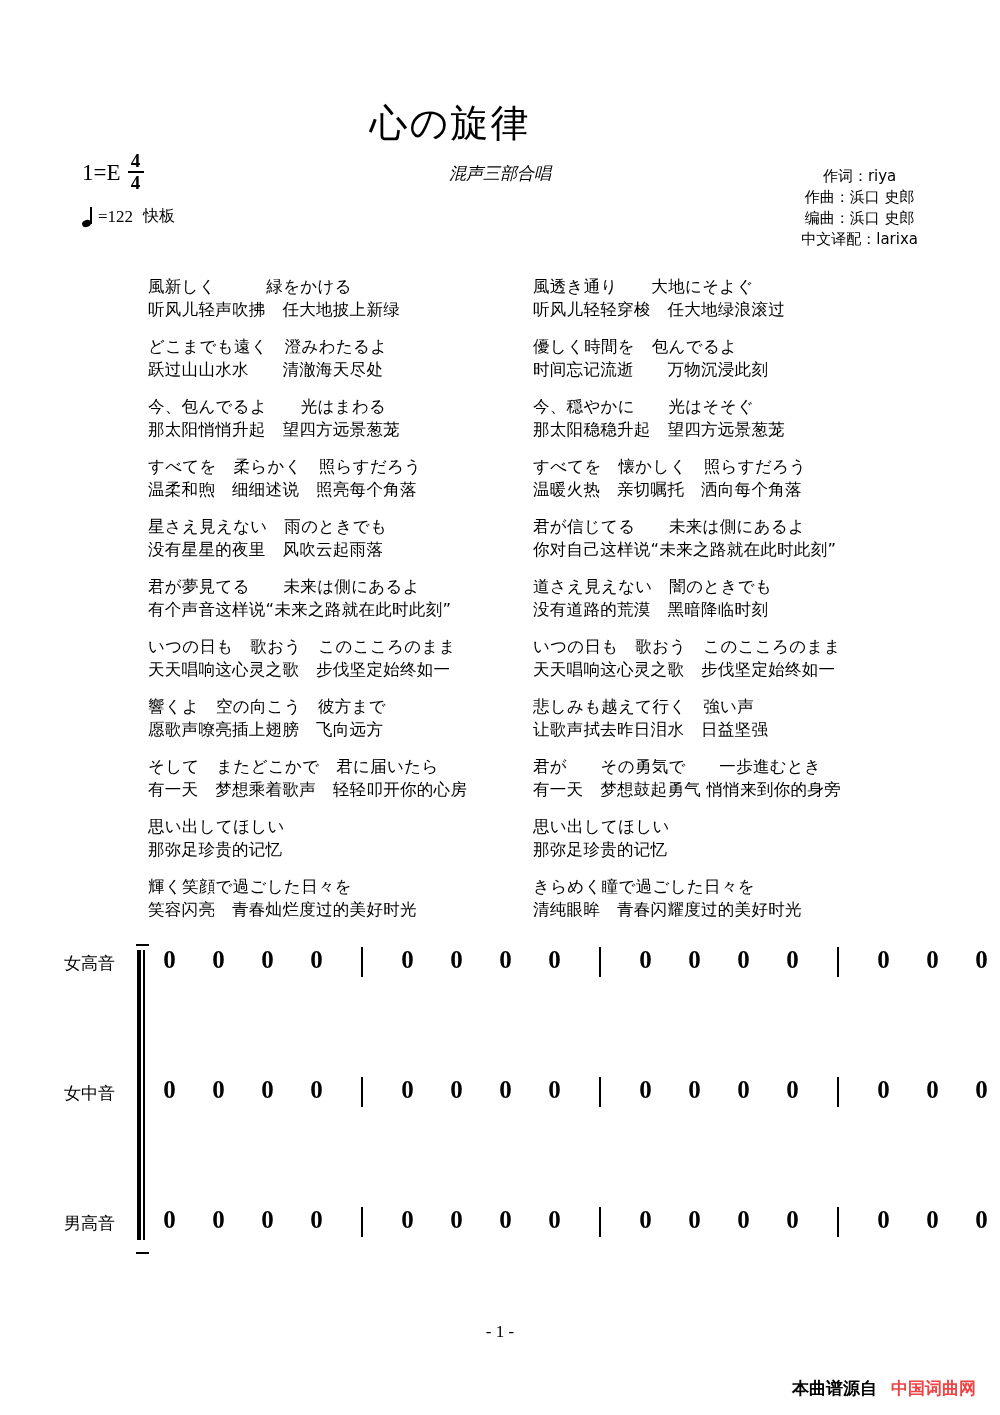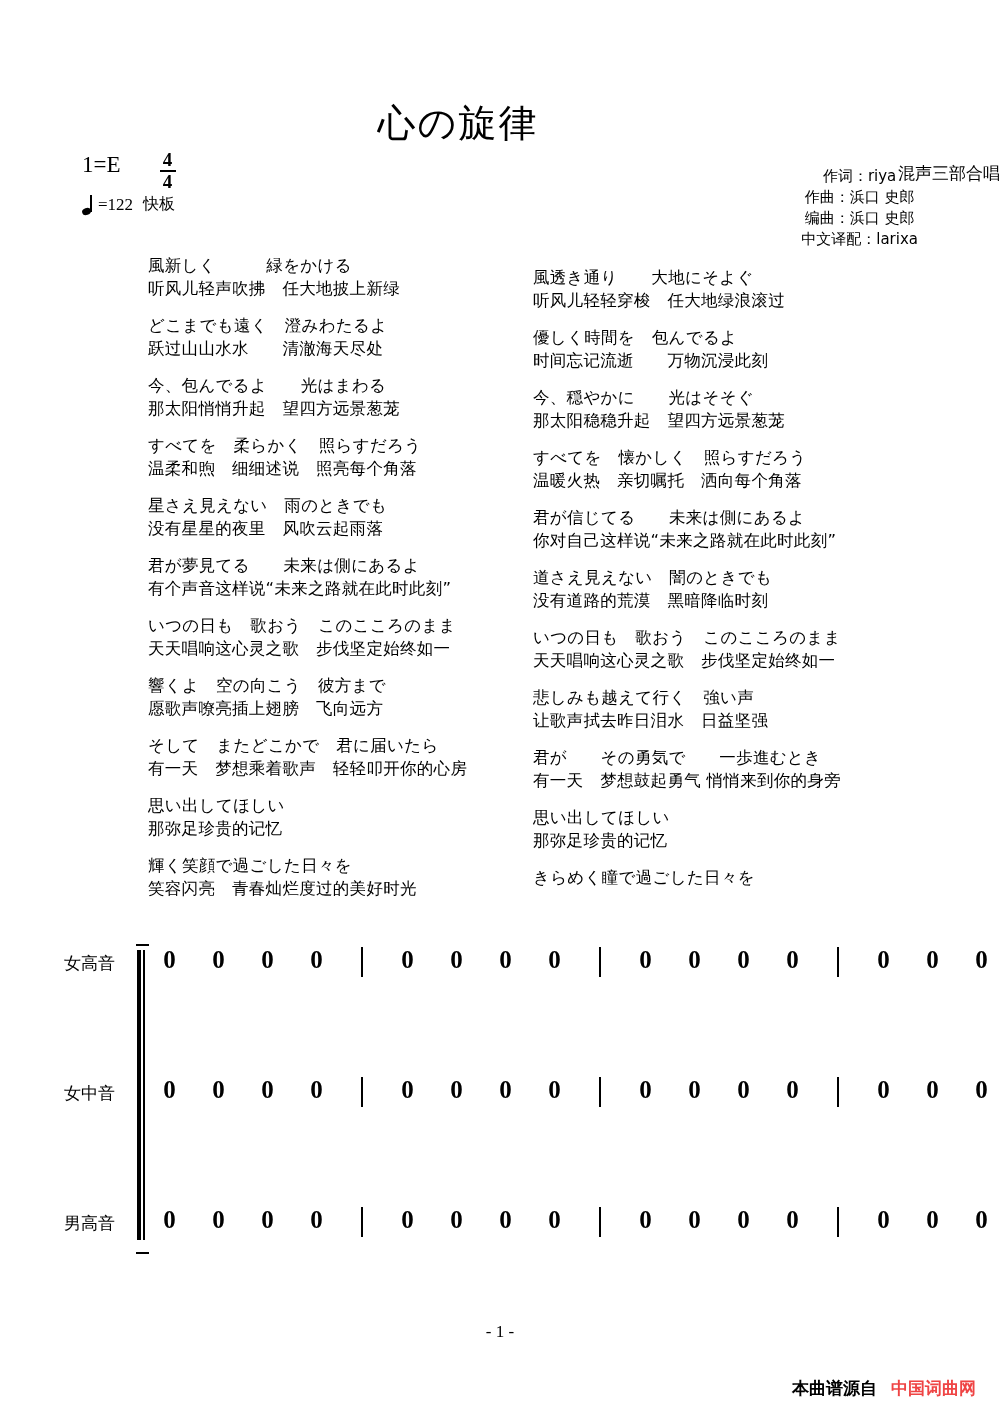--- a/index.html
+++ b/index.html
@@ -13,49 +13,49 @@
     position: relative;
     font-family: "Liberation Serif", "DejaVu Serif", serif;
     color: #000000;
     overflow: hidden;
   }
 
   
   .title {
     position: absolute;
     top: 98px;
-    left: 12px;
+    left: 4px;
     width: 892px;
     text-align: center;
     font-size: 38px;
     font-family: "DejaVu Sans", "Liberation Sans", sans-serif;
     letter-spacing: 2px;
   }
   .subtitle {
     position: absolute;
     top: 162px;
     left: 0;
     width: 1000px;
-    text-align: right;
+    text-align: center;
     font-size: 17px;
     font-family: "DejaVu Sans", "Liberation Sans", sans-serif;
+    font-style: italic;
   }
 
   
   .keyblock {
     position: absolute;
     top: 152px;
     left: 82px;
     font-size: 22px;
   }
   .keyline {
     display: flex;
-    align-items: flex-start;
+    align-items: center;
     height: 42px;
-    gap: 32px;
   }
   .key-text {
     font-size: 23px;
     font-family: "Liberation Serif", serif;
   }
   .timesig {
     display: inline-flex;
     flex-direction: column;
     align-items: center;
     line-height: 0.95;
@@ -66,20 +66,21 @@
     top: -1px;
   }
   .timesig .num { display: block; }
   .timesig .bar {
     width: 16px;
     height: 2px;
     background: #000;
     margin: 1px 0;
   }
   .tempoline {
+    margin-top: 12px;
     display: flex;
     align-items: center;
     font-size: 17px;
     font-family: "Liberation Serif", serif;
   }
   .quarternote {
     position: relative;
     width: 11px;
     height: 20px;
     margin-right: 3px;
@@ -117,25 +118,24 @@
     text-align: center;
     font-size: 15px;
     line-height: 21px;
     font-family: "DejaVu Sans", "Liberation Sans", sans-serif;
   }
   .credits div { white-space: nowrap; }
 
   
   .lyrics {
     position: absolute;
-    top: 254px;
+    top: 275px;
     left: 0;
     width: 970px;
     display: flex;
-    align-items: center;
   }
   .lyr-col {
     width: 385px;
   }
   .lyr-col.left { margin-left: 148px; }
   .lyr-col.right { margin-left: 0px; }
   .verse { margin-bottom: 14px; }
   .lyr-ja, .lyr-zh {
     font-size: 16.5px;
     line-height: 23px;
@@ -347,20 +347,21 @@
       <div class="verse">
         <div class="lyr-ja">君が　　その勇気で　　一歩進むとき</div>
         <div class="lyr-zh">有一天　梦想鼓起勇气 悄悄来到你的身旁</div>
       </div>
       <div class="verse">
         <div class="lyr-ja">思い出してほしい</div>
         <div class="lyr-zh">那弥足珍贵的记忆</div>
       </div>
       <div class="verse">
         <div class="lyr-ja">きらめく瞳で過ごした日々を</div>
+        <div class="lyr-zh">清纯眼眸　青春闪耀度过的美好时光</div>
       </div>
     </div>
 </div>
 
 <div class="score" id="score">
     <div class="system">
       <div class="part-label">女高音</div>
       <div class="sysbar-thick" style="top: 30px; height: 100px;"></div>
       <div class="sysbar-thin" style="top: 30px; height: 100px;"></div>
       <div class="brace-hook" style="top: 24px;"></div>

